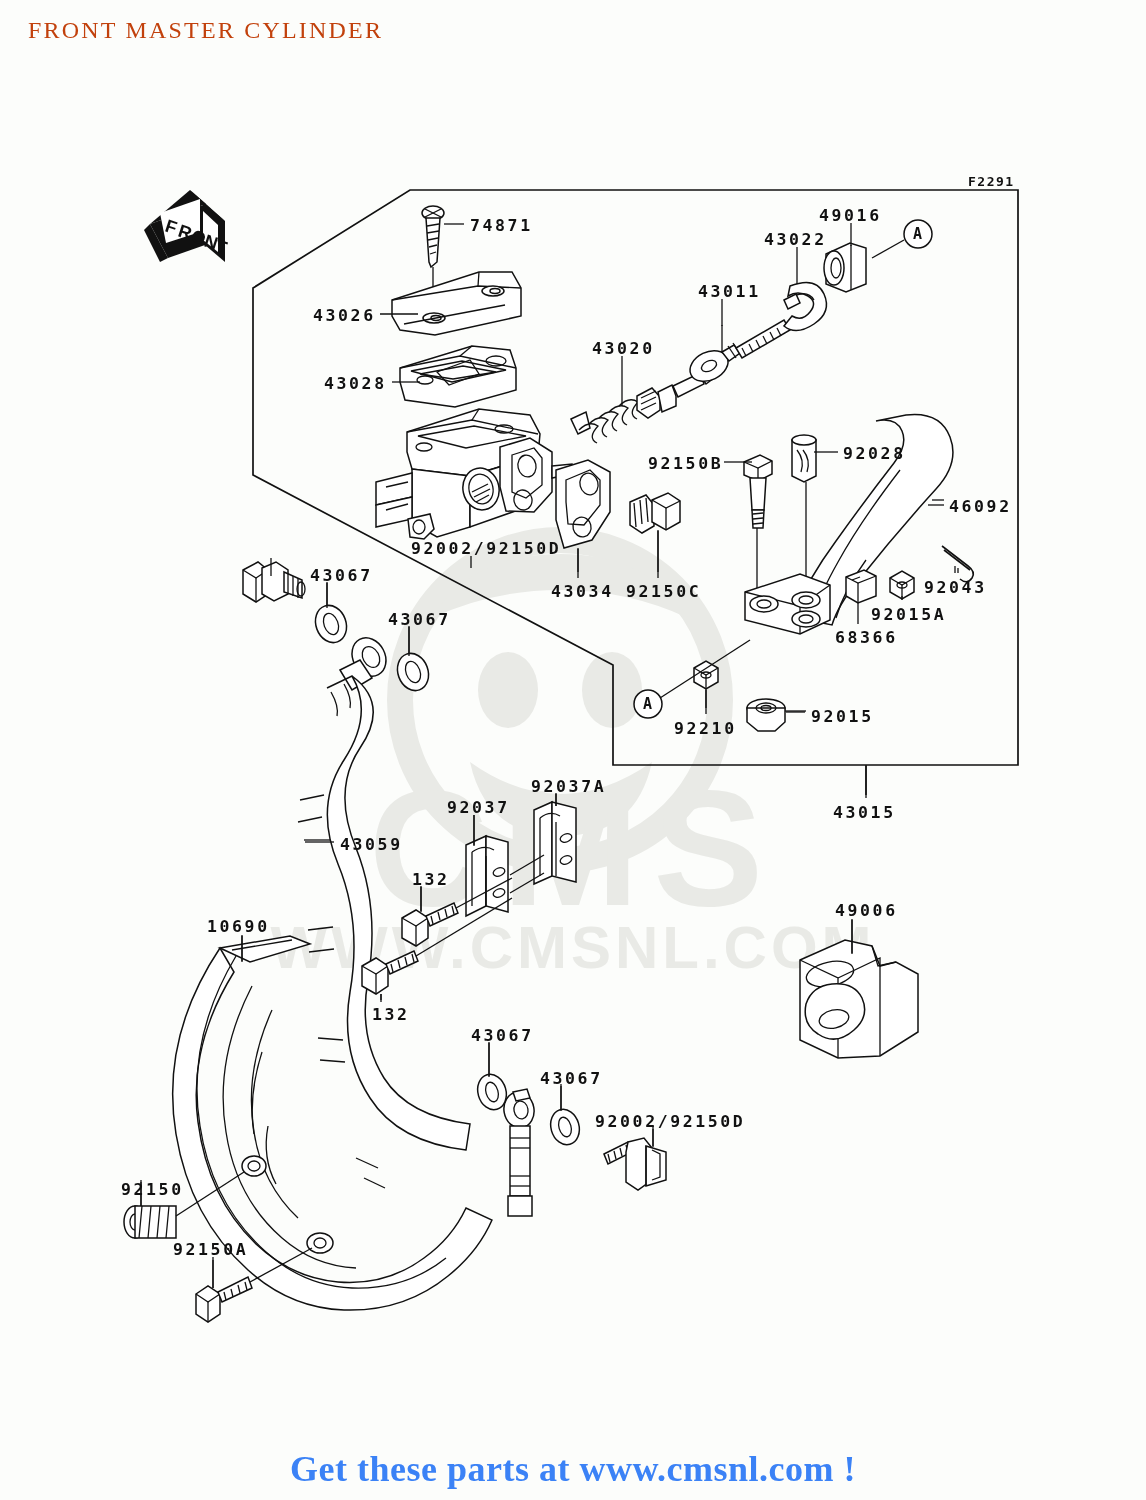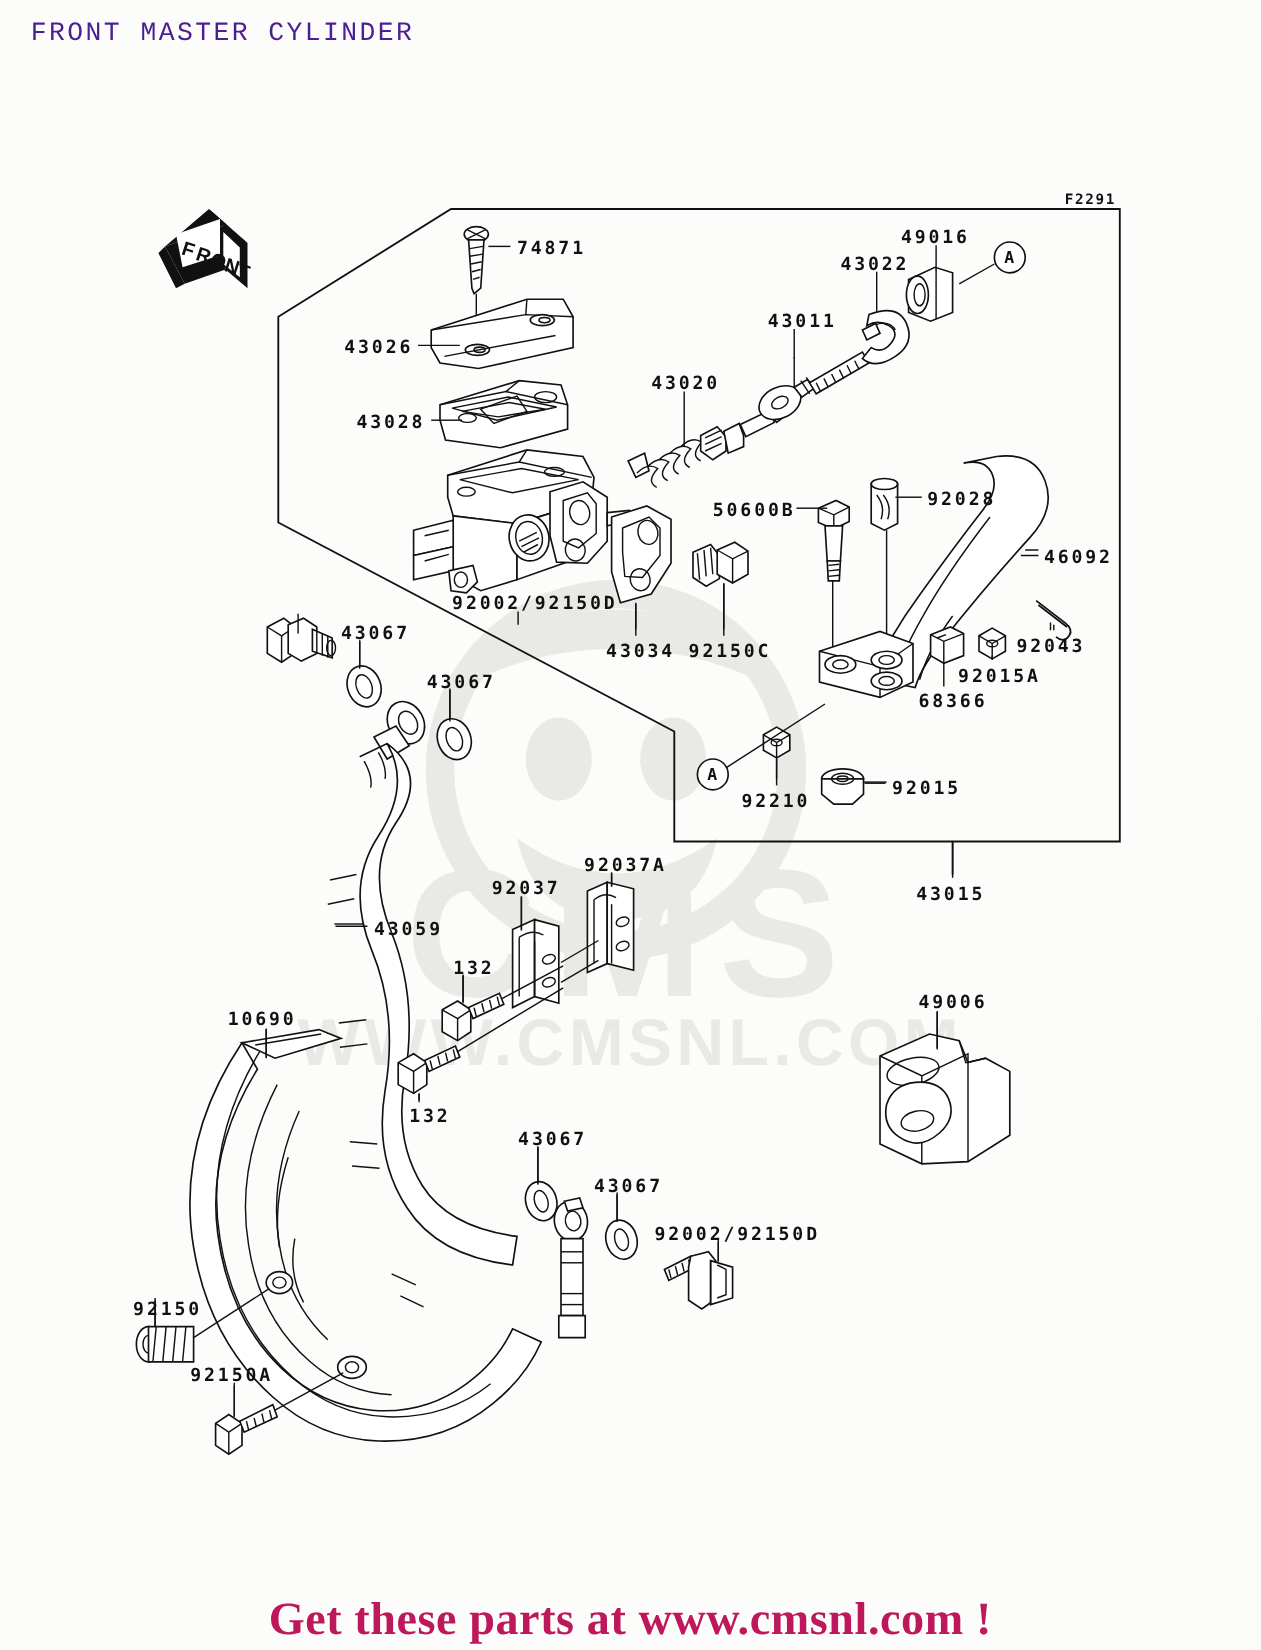--- a/index.html
+++ b/index.html
@@ -15,46 +15,46 @@
     position: relative;
     width: 1146px;
     height: 1500px;
     background: #fcfdfb;
     overflow: hidden;
   }
   #page-title {
     position: absolute;
     left: 28px;
     top: 17px;
-    font-family: Liberation Mono, monospace;
+    font-family: Liberation Serif, serif;
     font-size: 24px;
     letter-spacing: 2.2px;
-    color: #4c1d95;
+    color: #c2410c;
     white-space: nowrap;
   }
   #ref-code {
     position: absolute;
     left: 968px;
     top: 174px;
     font-family: "DejaVu Sans Mono", monospace;
     font-size: 13px;
     letter-spacing: 1.5px;
     color: #111;
     font-weight: 700;
   }
   #footer-cta {
     position: absolute;
     left: 0;
     top: 1448px;
     width: 1146px;
     text-align: center;
     font-family: "Liberation Serif", serif;
-    font-size: 42px;
+    font-size: 36px;
     font-weight: 700;
-    color: #be185d;
+    color: #3b82f6;
     letter-spacing: 0.5px;
   }
   .art-layer, .label-layer, .wm-layer {
     position: absolute;
     left: 0;
     top: 0;
     width: 1146px;
     height: 1500px;
   }
   .wm-layer { z-index: 1; }
@@ -567,21 +567,21 @@
   </div>
 
   <div class="label-layer">
     <span class="pnum" style="left:470px;  top:216px;">74871</span>
     <span class="pnum" style="left:313px;  top:306px;">43026</span>
     <span class="pnum" style="left:324px;  top:374px;">43028</span>
     <span class="pnum" style="left:592px;  top:339px;">43020</span>
     <span class="pnum" style="left:698px;  top:282px;">43011</span>
     <span class="pnum" style="left:764px;  top:230px;text-align:center;">43022</span>
     <span class="pnum" style="left:819px;  top:206px;">49016</span>
-    <span class="pnum" style="left:648px;  top:454px;">50600B</span>
+    <span class="pnum" style="left:648px;  top:454px;">92150B</span>
     <span class="pnum" style="left:843px;  top:444px;">92028</span>
     <span class="pnum" style="left:949px;  top:497px;">46092</span>
     <span class="pnum" style="left:924px;  top:578px;">92043</span>
     <span class="pnum" style="left:871px;  top:605px;">92015A</span>
     <span class="pnum" style="left:835px;  top:628px;">68366</span>
     <span class="pnum" style="left:551px;  top:582px;">43034</span>
     <span class="pnum" style="left:626px;  top:582px;">92150C</span>
     <span class="pnum" style="left:411px; top:539px;">92002/92150D</span>
     <span class="pnum" style="left:310px;  top:566px;">43067</span>
     <span class="pnum" style="left:388px;  top:610px;">43067</span>

